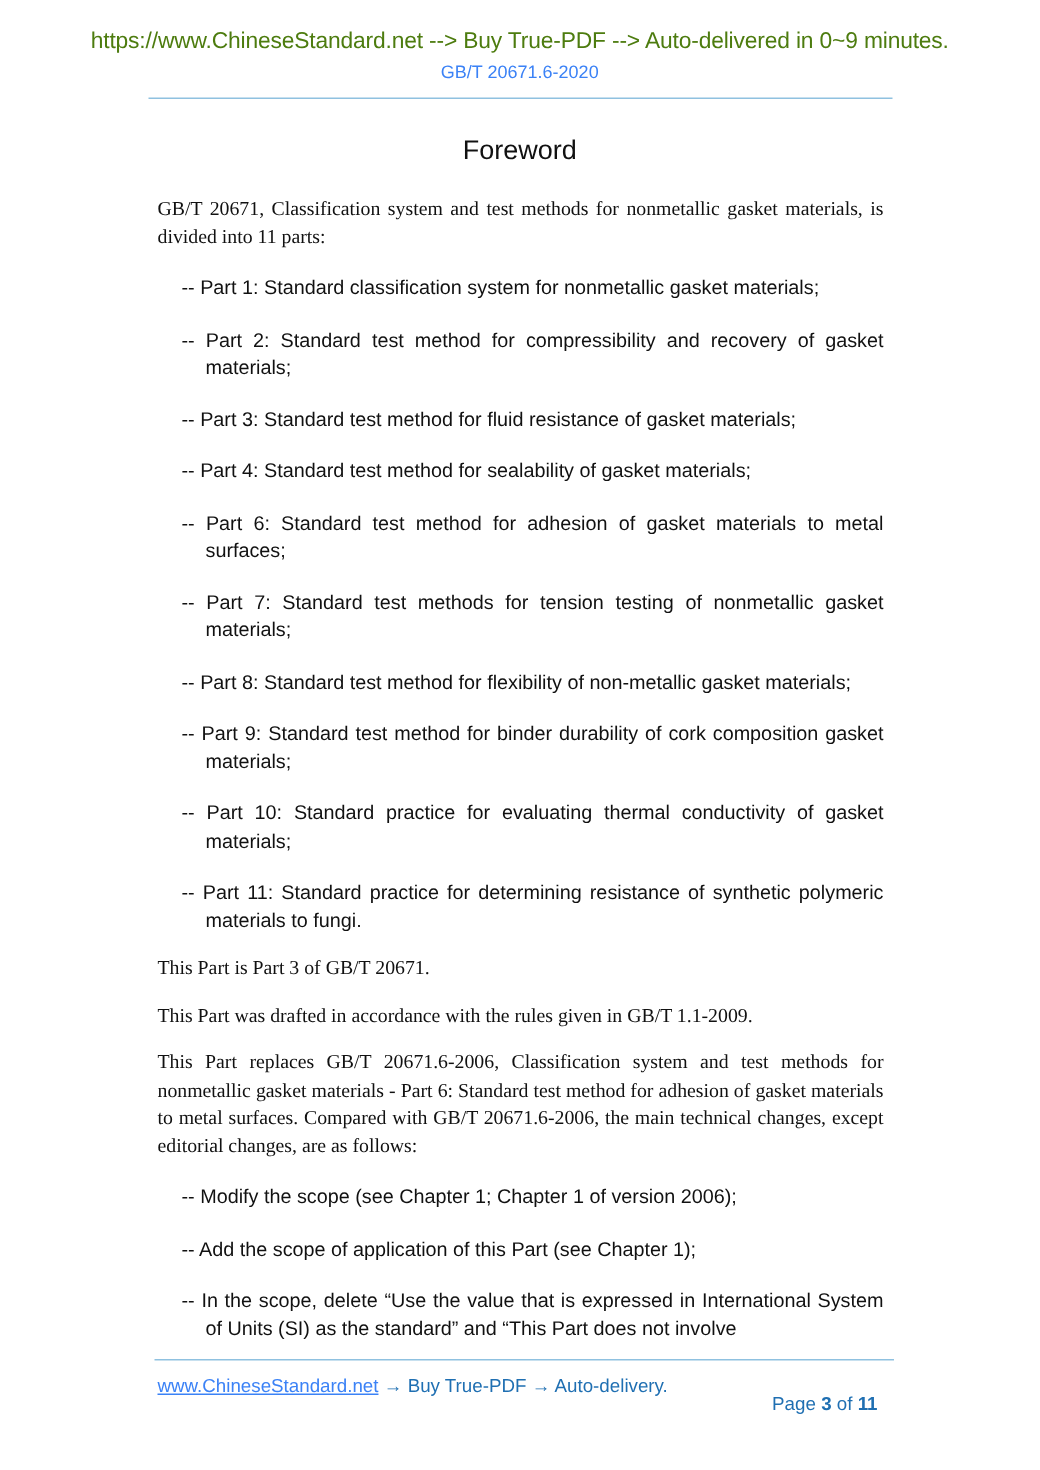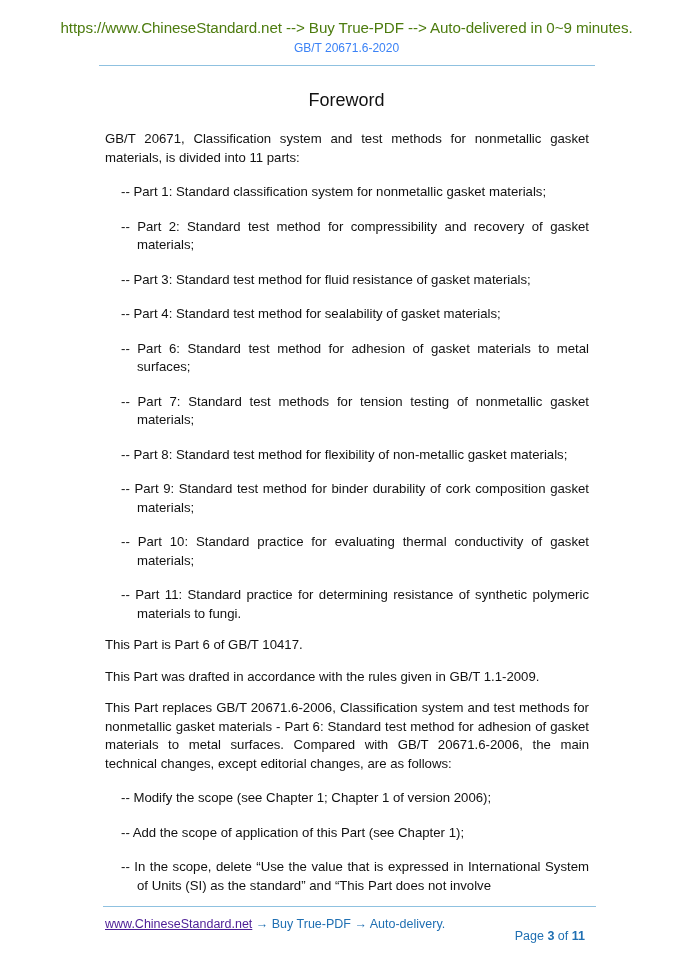--- a/index.html
+++ b/index.html
@@ -6,25 +6,25 @@
   body { width: 693px; height: 980px; position: relative; overflow: hidden;
          font-family: "Liberation Sans", sans-serif; color: #111; }
   .top-banner { position: absolute; top: 19px; left: 0; width: 693px; text-align: center;
                 color: #4d7c0f; font-size: 15.2px; letter-spacing: -0.1px; }
   .std-code { position: absolute; top: 41px; left: 0; width: 693px; text-align: center;
               color: #3b82f6; font-size: 12px; }
   .header-rule { position: absolute; top: 65px; left: 99px; width: 496px; height: 1px; background: #8fc1e0; }
   .title { position: absolute; top: 90px; left: 0; width: 693px; text-align: center;
            font-weight: normal; font-size: 18px; }
   .body { position: absolute; top: 130px; left: 105px; width: 484px; font-size: 13.2px; line-height: 18.5px; }
-  .para { margin: 0 0 13px 0; text-align: justify; }
+  .para { margin: 0 0 13px 0; text-align: justify; font-family: Liberation Serif, serif; }
   .item { margin: 16px 0 13px 16px; padding-left: 16px; text-indent: -16px; text-align: justify; }
   .footer-rule { position: absolute; top: 906px; left: 103px; width: 493px; height: 1px; background: #8fc1e0; }
   .footer { position: absolute; top: 917px; left: 105px; width: 480px; font-size: 12.5px; color: #1f6fb2; }
-  .footer-link { color: #4c1d95; text-decoration: underline; }
+  .footer-link { color: #3b82f6; text-decoration: underline; }
   .page-info { position: absolute; right: 0; top: 12px; }
   .page-info b { font-weight: bold; }
 </style>
 </head>
 <body>
 
 <div class="top-banner">https://www.ChineseStandard.net --&gt; Buy True-PDF --&gt; Auto-delivered in 0~9 minutes.</div>
 <div class="std-code">GB/T 20671.6-2020</div>
 <div class="header-rule"></div>
 
@@ -35,21 +35,21 @@
   <p class="item">-- Part 1: Standard classification system for nonmetallic gasket materials;</p>
   <p class="item">-- Part 2: Standard test method for compressibility and recovery of gasket materials;</p>
   <p class="item">-- Part 3: Standard test method for fluid resistance of gasket materials;</p>
   <p class="item">-- Part 4: Standard test method for sealability of gasket materials;</p>
   <p class="item">-- Part 6: Standard test method for adhesion of gasket materials to metal surfaces;</p>
   <p class="item">-- Part 7: Standard test methods for tension testing of nonmetallic gasket materials;</p>
   <p class="item">-- Part 8: Standard test method for flexibility of non-metallic gasket materials;</p>
   <p class="item">-- Part 9: Standard test method for binder durability of cork composition gasket materials;</p>
   <p class="item">-- Part 10: Standard practice for evaluating thermal conductivity of gasket materials;</p>
   <p class="item">-- Part 11: Standard practice for determining resistance of synthetic polymeric materials to fungi.</p>
-  <p class="para">This Part is Part 6 of GB/T 10417.</p>
+  <p class="para">This Part is Part 3 of GB/T 20671.</p>
   <p class="para">This Part was drafted in accordance with the rules given in GB/T 1.1-2009.</p>
   <p class="para">This Part replaces GB/T 20671.6-2006, Classification system and test methods for nonmetallic gasket materials - Part 6: Standard test method for adhesion of gasket materials to metal surfaces. Compared with GB/T 20671.6-2006, the main technical changes, except editorial changes, are as follows:</p>
   <p class="item">-- Modify the scope (see Chapter 1; Chapter 1 of version 2006);</p>
   <p class="item">-- Add the scope of application of this Part (see Chapter 1);</p>
   <p class="item">-- In the scope, delete “Use the value that is expressed in International System of Units (SI) as the standard” and “This Part does not involve</p>
 </div>
 
 <div class="footer-rule"></div>
 <div class="footer">
   <span class="footer-link">www.ChineseStandard.net</span><span> → Buy True-PDF → Auto-delivery.</span>

